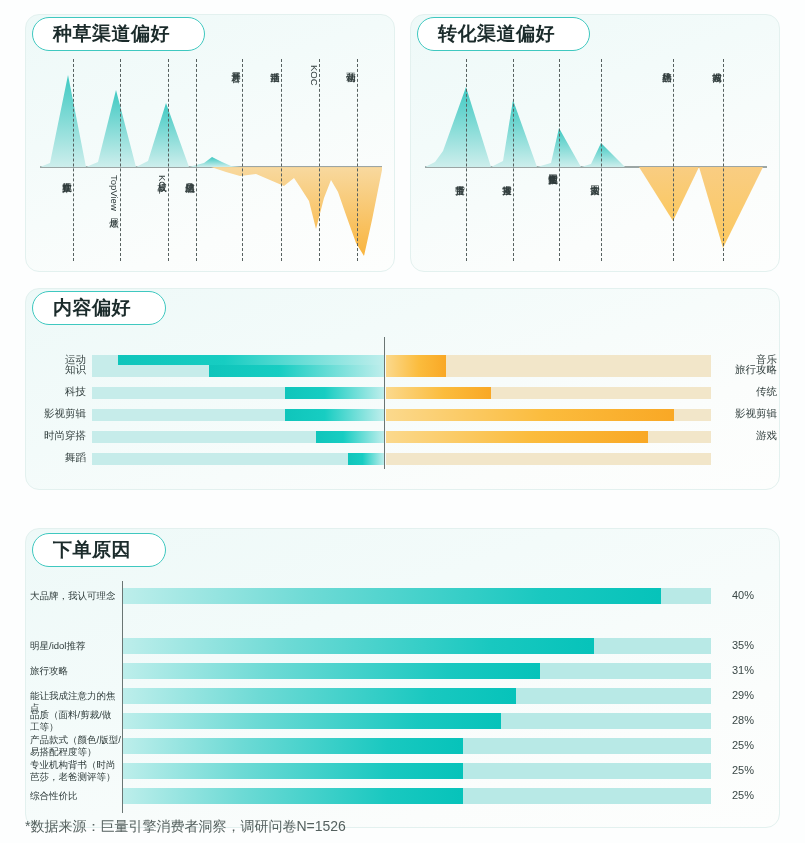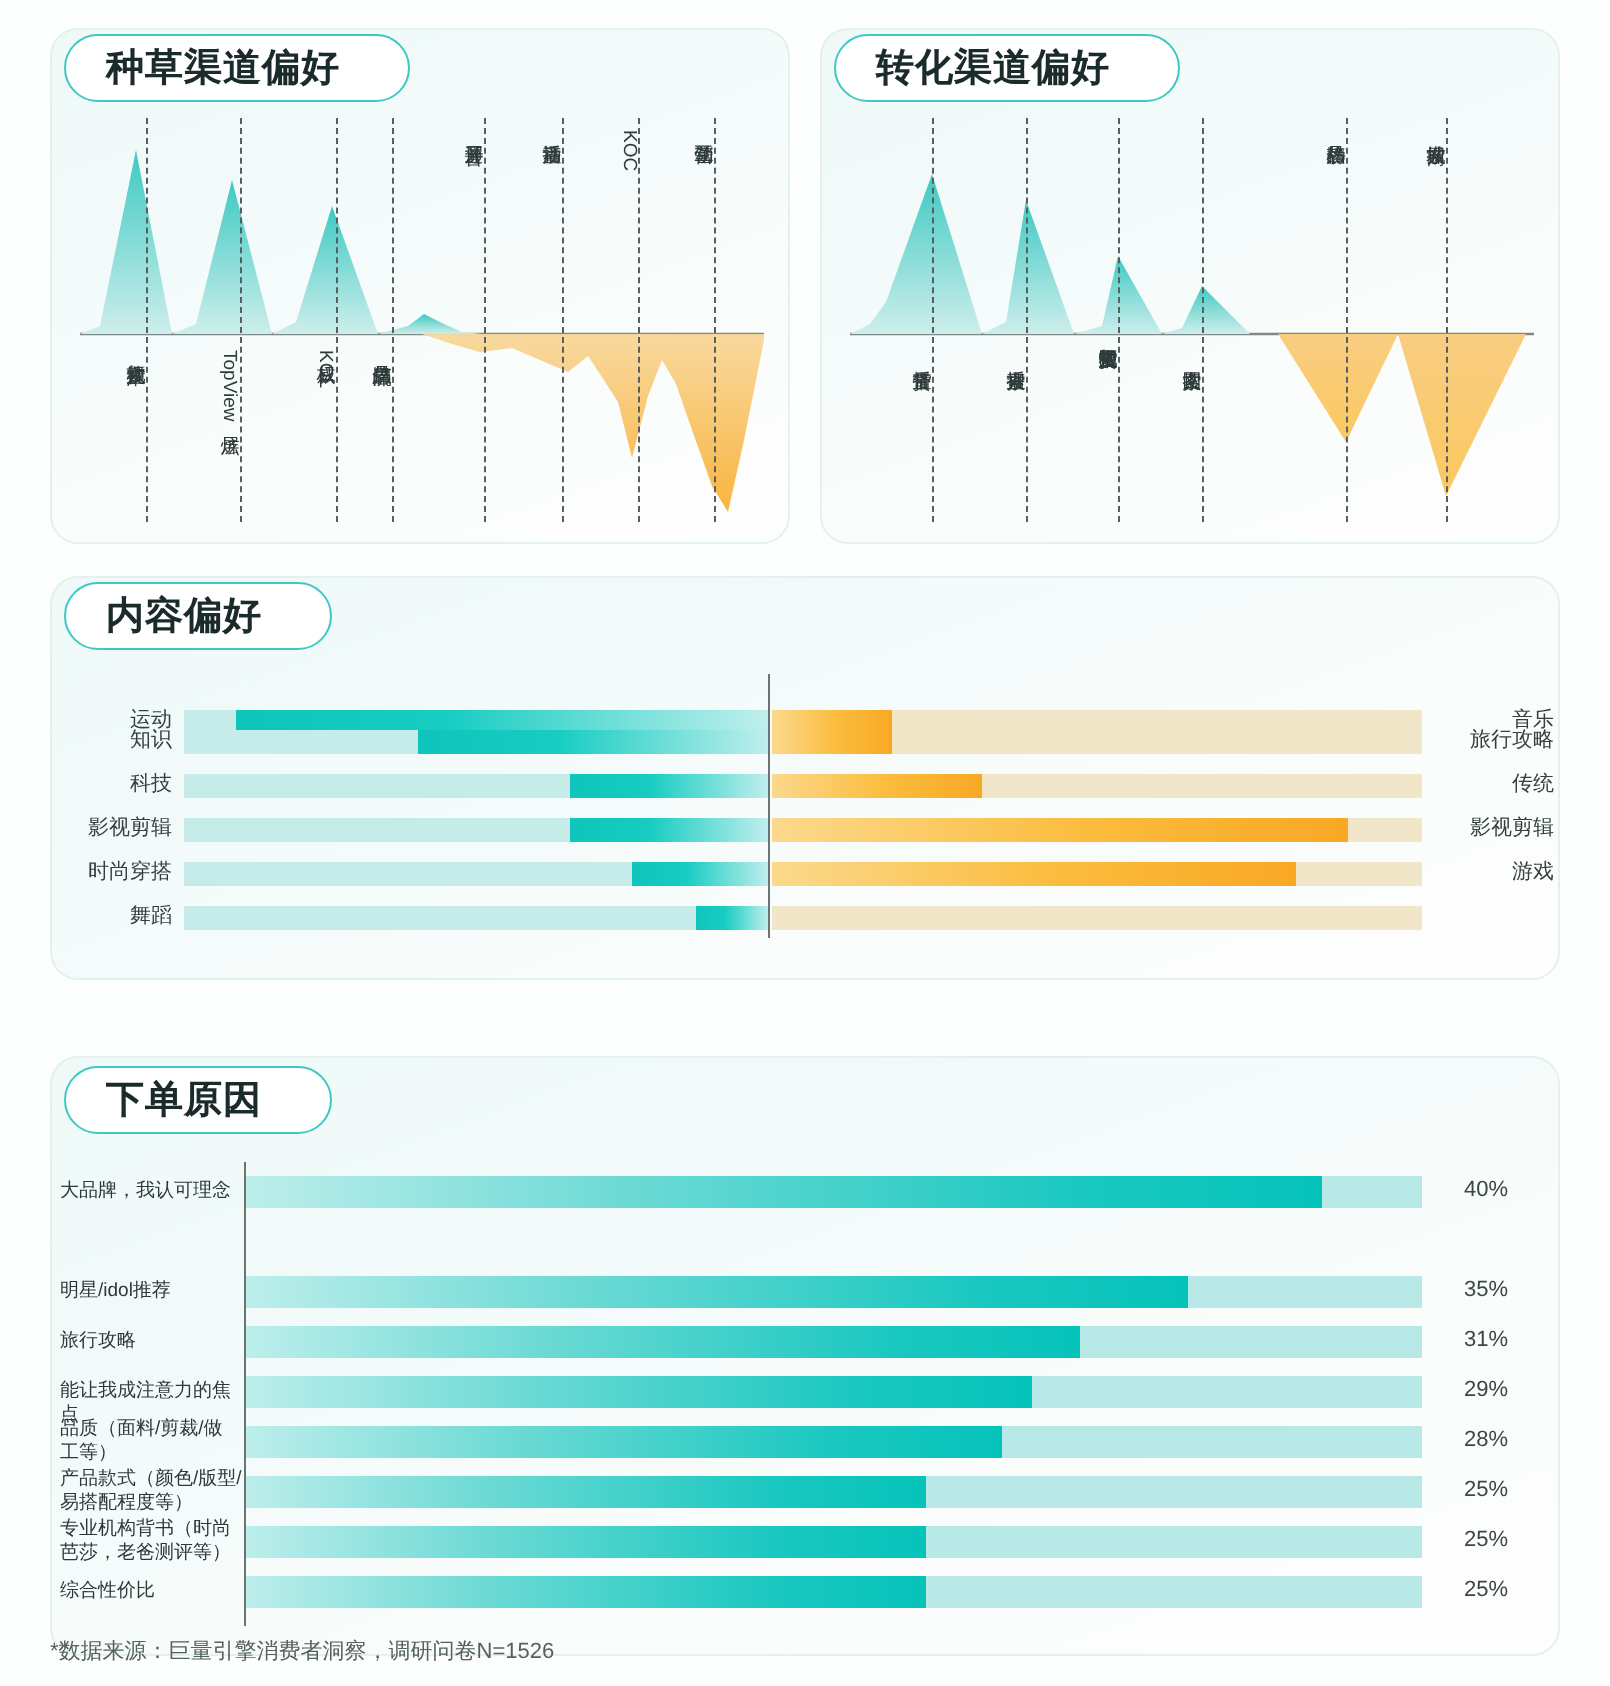--- a/index.html
+++ b/index.html
@@ -94,21 +94,21 @@
   .or-label {
     position:absolute; font-size:9.5px; color:#2c3938; line-height:1.25;
     text-align:left; white-space:normal;
   }
   .or-pct {
     position:absolute; font-size:11px; color:#3a4746; white-space:nowrap;
   }
   .or-axis { position:absolute; width:1.4px; background:#6a7573; }
 
   .footnote {
-    position:absolute; font-size:11px; color:#55615f; white-space:nowrap;
+    position:absolute; font-size:14px; color:#55615f; white-space:nowrap;
   }
 </style>
 </head>
 <body>
 
 <div class="page">
 
   <div class="panel" style="left:25px; top:14px; width:370px; height:258px;">
     <svg style="position:absolute; left:0; top:0;" width="370" height="258" viewBox="0 0 370 258">
       <defs>

